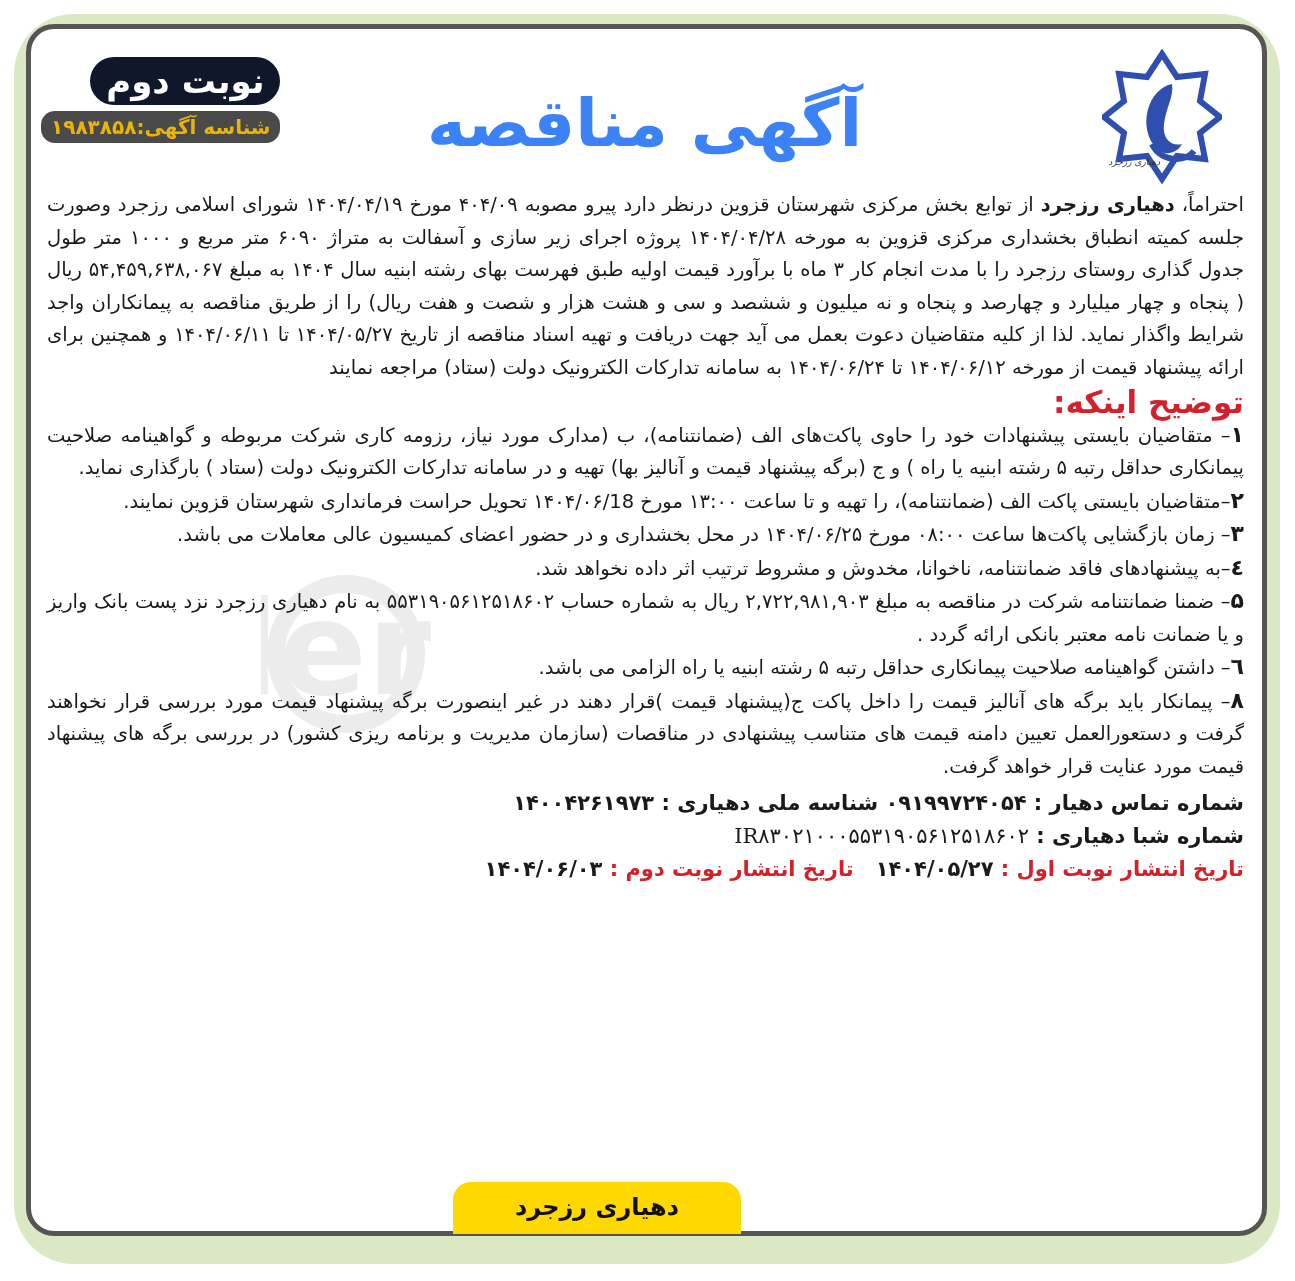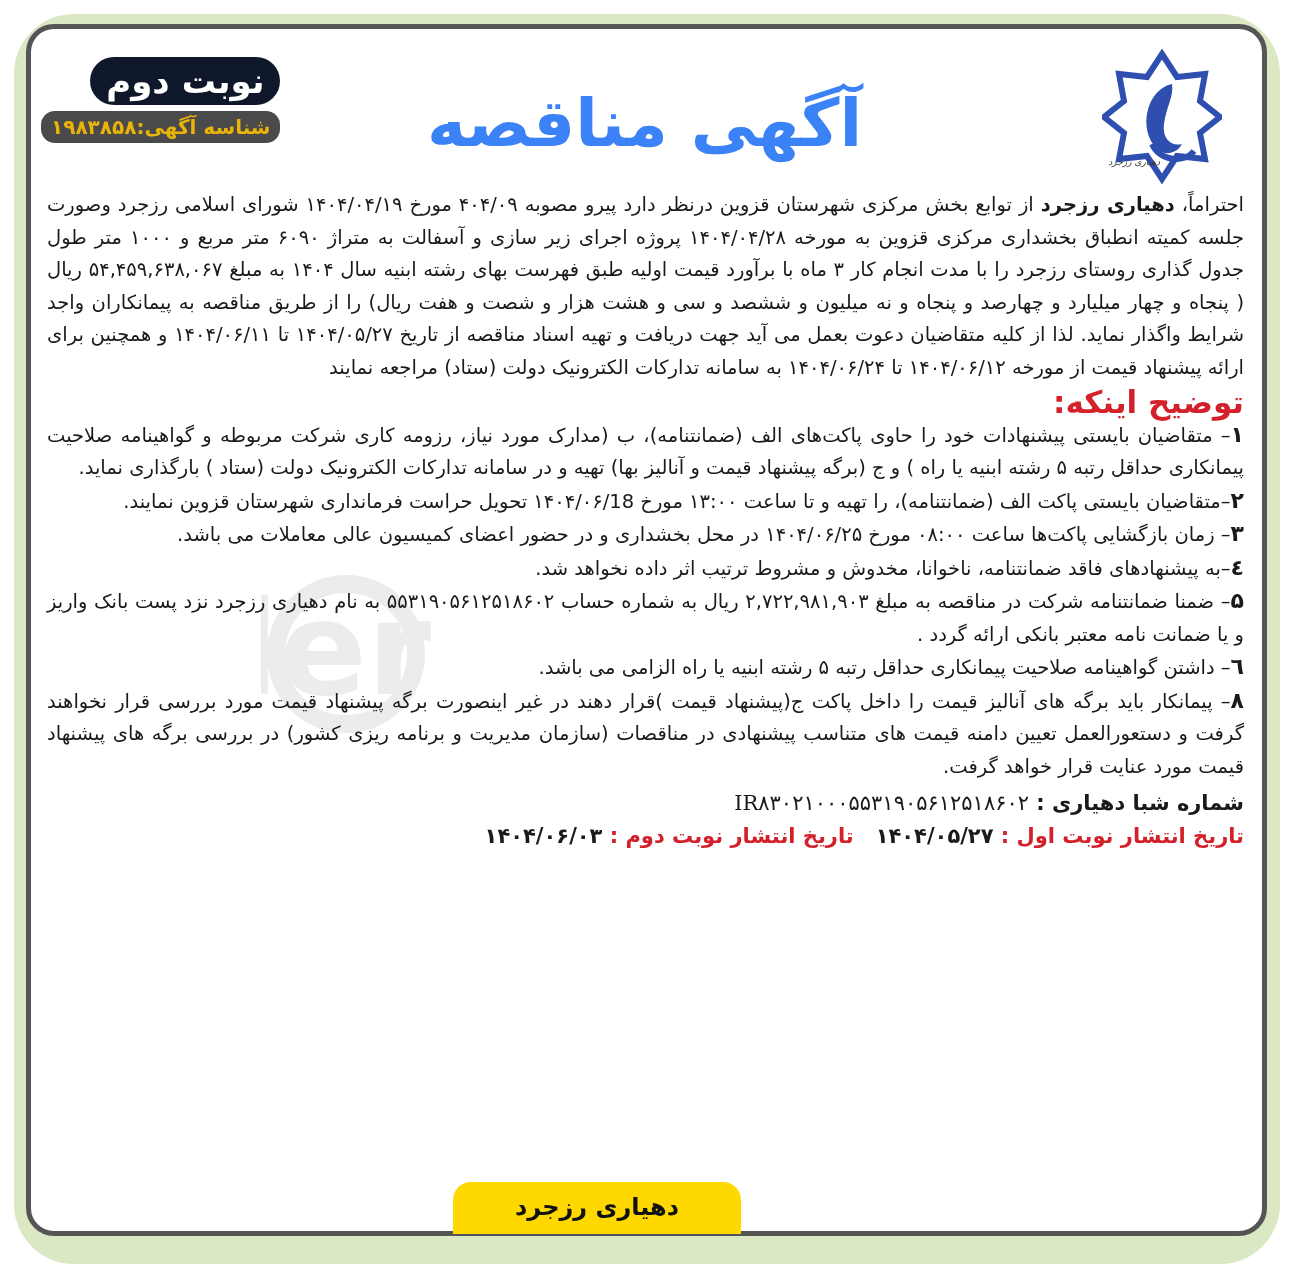--- a/index.html
+++ b/index.html
@@ -63,20 +63,26 @@
     <p><span class="item-num">۱</span><span>– متقاضیان بایستی پیشنهادات خود را حاوی پاکت‌های الف (ضمانتنامه)، ب (مدارک مورد نیاز، رزومه کاری شرکت مربوطه و گواهینامه صلاحیت پیمانکاری حداقل رتبه ۵ رشته ابنیه یا راه ) و ج (برگه پیشنهاد قیمت و آنالیز بها) تهیه و در سامانه تدارکات الکترونیک دولت (ستاد ) بارگذاری نماید.</span></p>
     <p><span class="item-num">۲</span><span>–متقاضیان بایستی پاکت الف (ضمانتنامه)، را تهیه و تا ساعت ۱۳:۰۰ مورخ ۱۴۰۴/۰۶/18 تحویل حراست فرمانداری شهرستان قزوین نمایند.</span></p>
     <p><span class="item-num">۳</span><span>– زمان بازگشایی پاکت‌ها ساعت ۰۸:۰۰ مورخ ۱۴۰۴/۰۶/۲۵ در محل بخشداری و در حضور اعضای کمیسیون عالی معاملات می باشد.</span></p>
     <p><span class="item-num">٤</span><span>–به پیشنهادهای فاقد ضمانتنامه، ناخوانا، مخدوش و مشروط ترتیب اثر داده نخواهد شد.</span></p>
     <p><span class="item-num">۵</span><span>– ضمنا ضمانتنامه شرکت در مناقصه به مبلغ ۲,۷۲۲,۹۸۱,۹۰۳ ریال به شماره حساب ۵۵۳۱۹۰۵۶۱۲۵۱۸۶۰۲ به نام دهیاری رزجرد نزد پست بانک واریز و یا ضمانت نامه معتبر بانکی ارائه گردد .</span></p>
     <p><span class="item-num">٦</span><span>– داشتن گواهینامه صلاحیت پیمانکاری حداقل رتبه ۵ رشته ابنیه یا راه الزامی می باشد.</span></p>
     <p><span class="item-num">۸</span><span>– پیمانکار باید برگه های آنالیز قیمت را داخل پاکت ج(پیشنهاد قیمت )قرار دهند در غیر اینصورت برگه پیشنهاد قیمت مورد بررسی قرار نخواهند گرفت و دستعورالعمل تعیین دامنه قیمت های متناسب پیشنهادی در مناقصات (سازمان مدیریت و برنامه ریزی کشور) در بررسی برگه های پیشنهاد قیمت مورد عنایت قرار خواهد گرفت.</span></p>
 
     <div class="contact">
       <div>
+        <span>شماره تماس دهیار :</span>
+        <span>۰۹۱۹۹۷۲۴۰۵۴</span>
+        <span>شناسه ملی دهیاری :</span>
+        <span>۱۴۰۰۴۲۶۱۹۷۳</span>
+      </div>
+      <div>
         <span>شماره شبا دهیاری :</span>
         <span style="font-weight:normal; font-family:'DejaVu Serif', serif;">IR۸۳۰۲۱۰۰۰۵۵۳۱۹۰۵۶۱۲۵۱۸۶۰۲</span>
       </div>
       <div>
         <span class="red">تاریخ انتشار نوبت اول :</span>
         <span>۱۴۰۴/۰۵/۲۷</span>
         &nbsp;
         <span class="red">تاریخ انتشار نوبت دوم :</span>
         <span>۱۴۰۴/۰۶/۰۳</span>
       </div>

